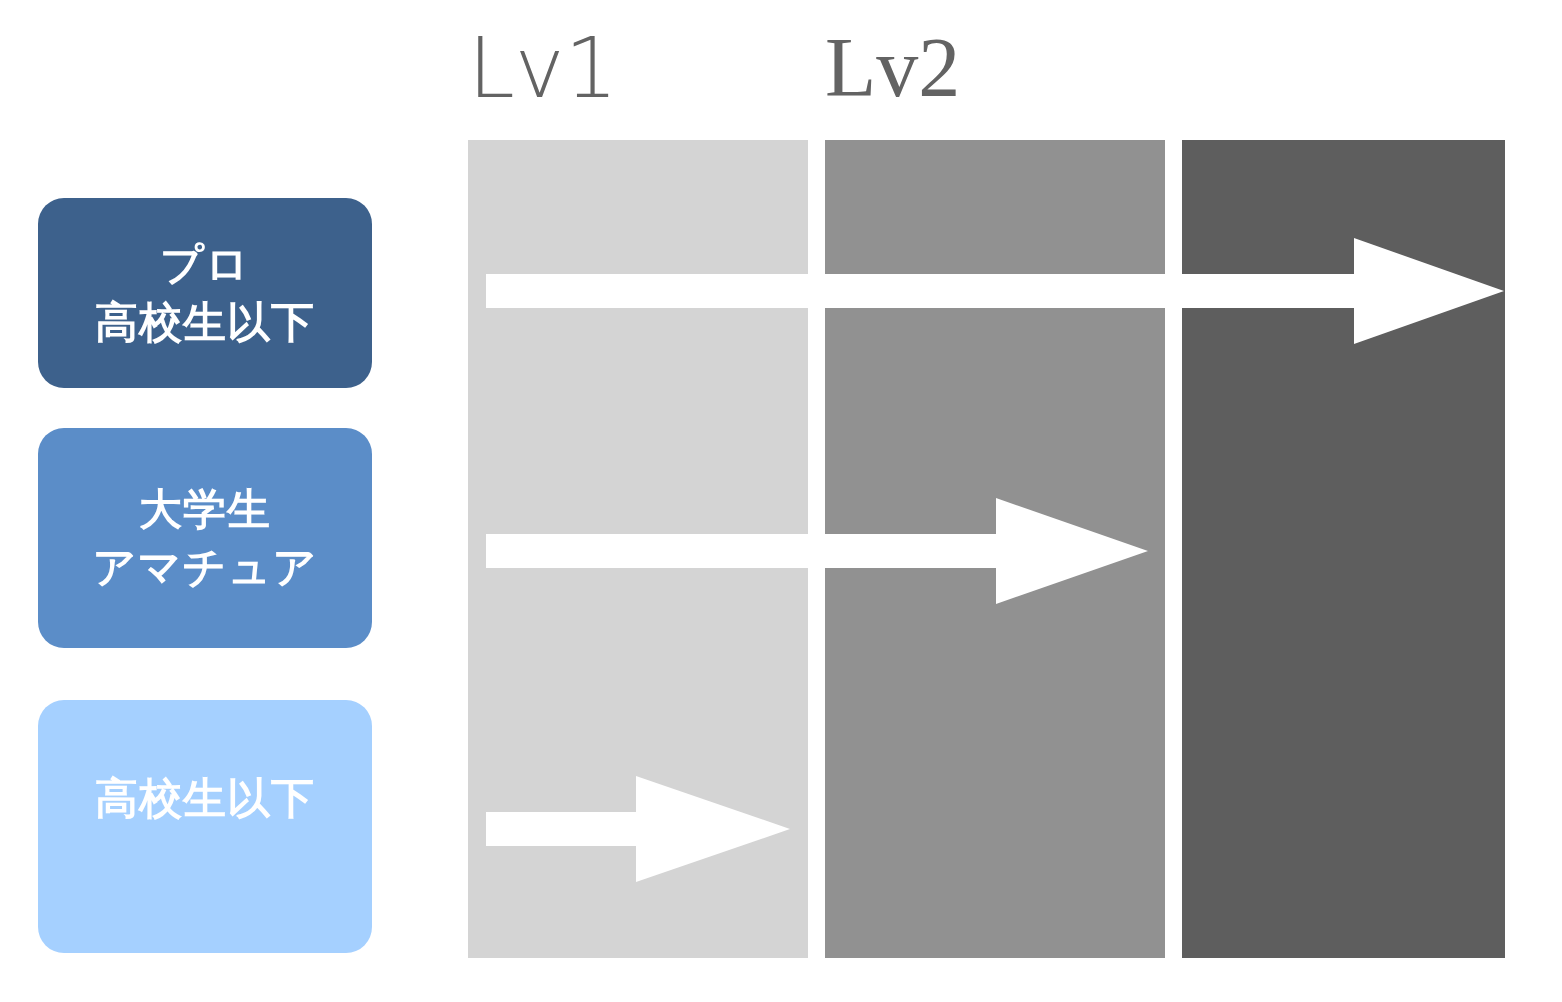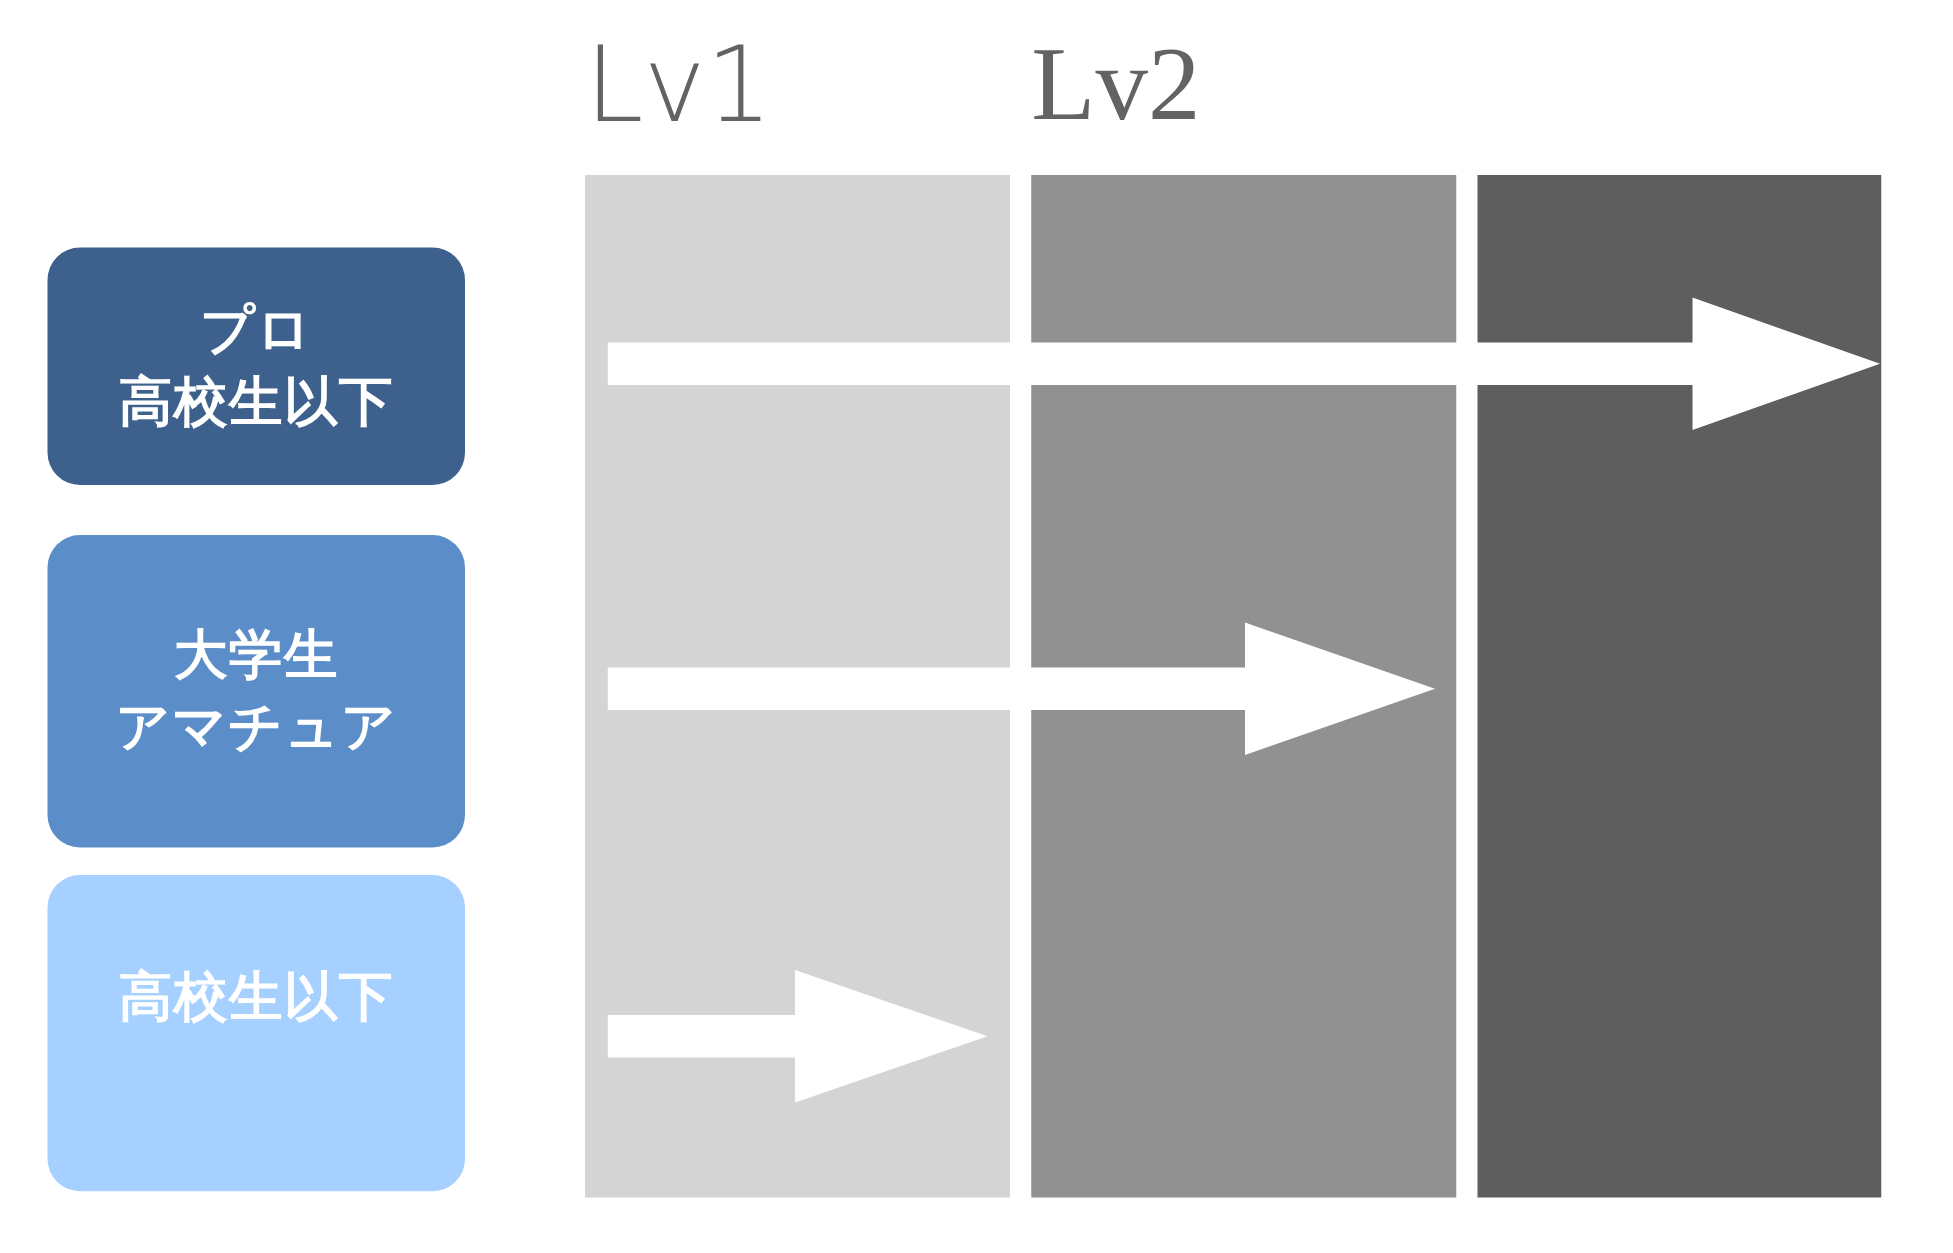--- a/index.html
+++ b/index.html
@@ -62,21 +62,21 @@
     color: #ffffff;
     font-family: "DejaVu Sans", sans-serif;
     font-size: 43px;
     font-weight: 700;
     line-height: 1.36;
     white-space: nowrap;
     text-align: center;
     letter-spacing: 1px;
   }
   .card-pro  { top: 155px;  height: 190px; margin-top: 43px; }
-  .card-univ { top: 428px;  height: 250px; }
+  .card-univ { top: 428px;  height: 220px; }
   .card-hs   { top: 700px;  height: 253px; justify-content: center; padding-bottom: 56px; }
 
   
   .arrow {
     position: absolute;
   }
   .arrow svg { display: block; }
 </style>
 </head>
 <body>

